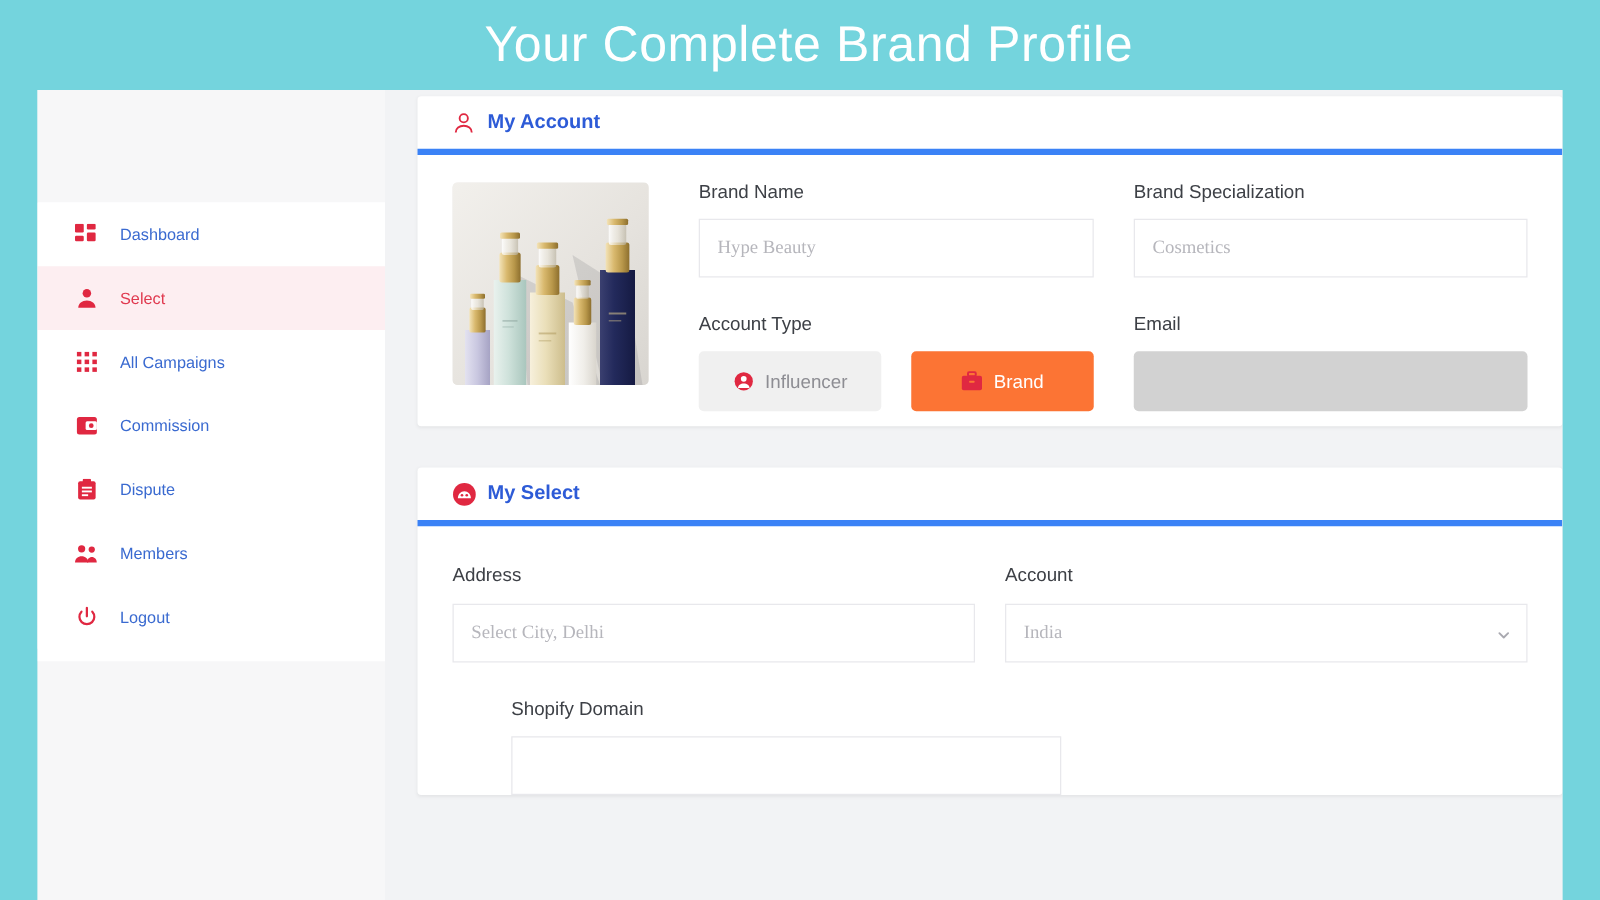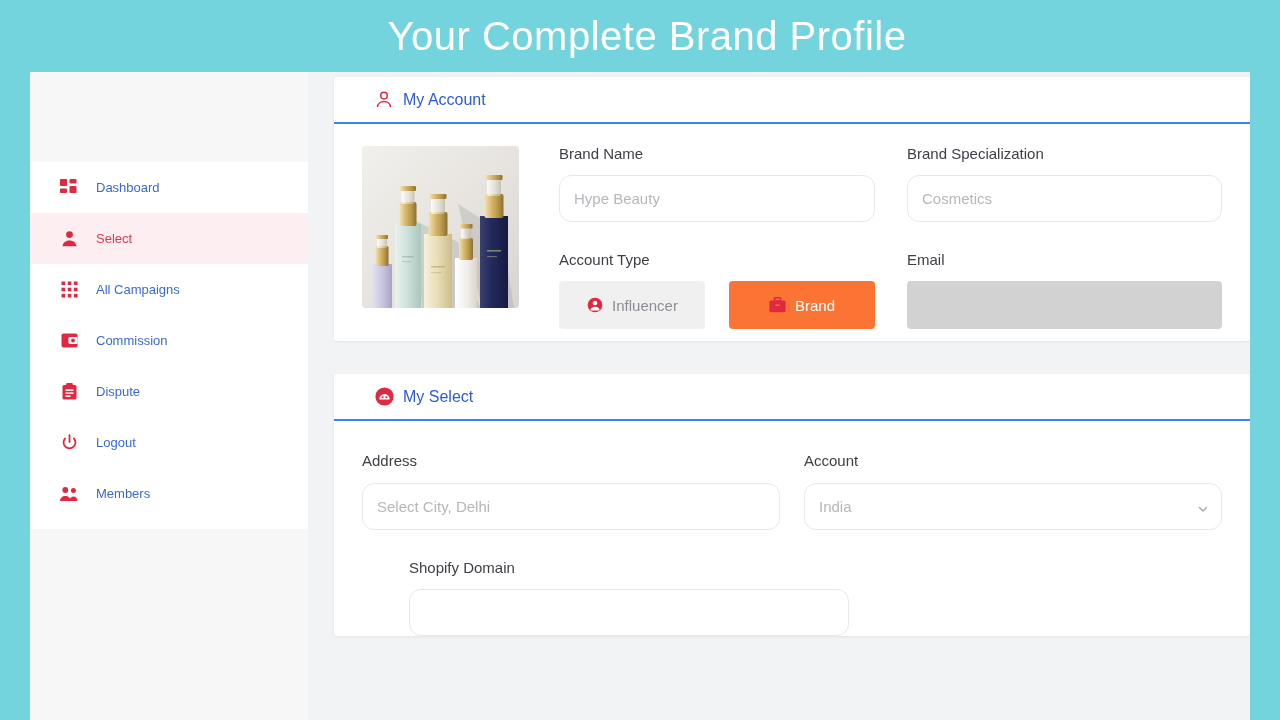--- a/index.html
+++ b/index.html
@@ -102,22 +102,23 @@
     border-radius: 3px;
     box-shadow: 0 1px 3px rgba(0,0,0,0.06);
     width: 916px;
   }
   .card + .card { margin-top: 33px; }
 
   .card-header {
     height: 47px;
     display: flex;
     align-items: center;
-    padding-left: 40px;
-    border-bottom: 2px solid #3b82f6;
+    padding-left: 27px;
+    border-bottom: 5px solid #3b82f6;
+    font-weight: bold;
   }
   .card-header-icon {
     width: 20px;
     height: 20px;
     margin-right: 9px;
     display: flex;
     align-items: center;
     justify-content: center;
     color: #e02841;
   }
@@ -162,25 +163,25 @@
     line-height: 1;
     margin-bottom: 14px;
     display: block;
   }
   .field-row-2 { margin-top: 30px; }
 
   .text-input {
     width: 100%;
     height: 47px;
     border: 1px solid #e8e8ec;
-    border-radius: 12px;
+    border-radius: 0;
     background: #ffffff;
     padding: 0 14px;
     font-size: 15px;
-    font-family: Liberation Sans, sans-serif;
+    font-family: Liberation Serif, serif;
     color: #3d4046;
     outline: none;
   }
   .text-input::placeholder { color: #b6b6bc; }
 
   .input-disabled {
     width: 100%;
     height: 48px;
     border-radius: 4px;
     background: #d2d2d2;
@@ -307,38 +308,38 @@
             <rect x="3.5" y="6.4" width="8" height="1.5" fill="#ffffff"></rect>
             <rect x="3.5" y="9.4" width="8" height="1.5" fill="#ffffff"></rect>
             <rect x="3.5" y="12.4" width="5" height="1.5" fill="#ffffff"></rect>
           </svg>
         </span>
         <span class="nav-label">Dispute</span>
       </div>
 
       <div class="nav-item">
         <span class="nav-icon">
-          <svg width="17" height="17" viewBox="0 0 18 18" fill="none" stroke="currentColor" stroke-width="1.9" stroke-linecap="round">
-            <path d="M4.4 4.6a6.3 6.3 0 1 0 9.2 0"></path>
-            <path d="M9 1.3v7.2"></path>
-          </svg>
-        </span>
-        <span class="nav-label">Logout</span>
-      </div>
-
-      <div class="nav-item">
-        <span class="nav-icon">
           <svg width="19" height="16" viewBox="0 0 19 16" fill="currentColor">
             <circle cx="5.3" cy="4" r="2.9"></circle>
             <circle cx="13.4" cy="4.6" r="2.5"></circle>
             <path d="M0 15c0-3 2.4-5 5.3-5s5.3 2 5.3 5z"></path>
             <path d="M9.6 15c0-2.6 1.8-4.4 3.9-4.4s3.9 1.8 3.9 4.4z"></path>
           </svg>
         </span>
         <span class="nav-label">Members</span>
+      </div>
+
+      <div class="nav-item">
+        <span class="nav-icon">
+          <svg width="17" height="17" viewBox="0 0 18 18" fill="none" stroke="currentColor" stroke-width="1.9" stroke-linecap="round">
+            <path d="M4.4 4.6a6.3 6.3 0 1 0 9.2 0"></path>
+            <path d="M9 1.3v7.2"></path>
+          </svg>
+        </span>
+        <span class="nav-label">Logout</span>
       </div>
 
     </nav>
   </aside>
 
   <main class="main">
 
     <section class="card">
       <div class="card-header">
         <span class="card-header-icon">

